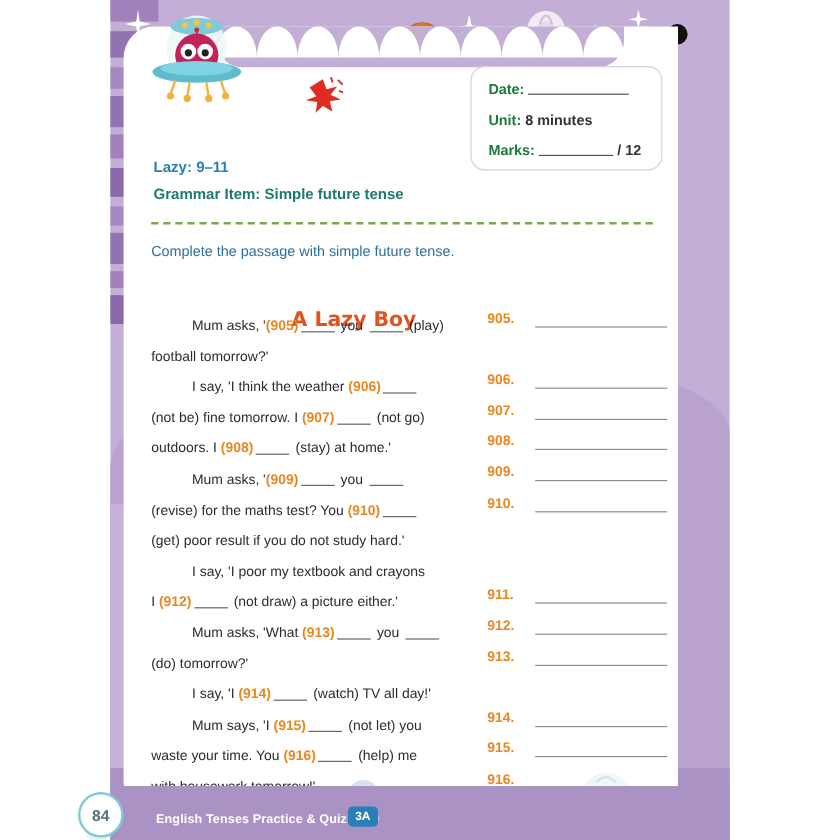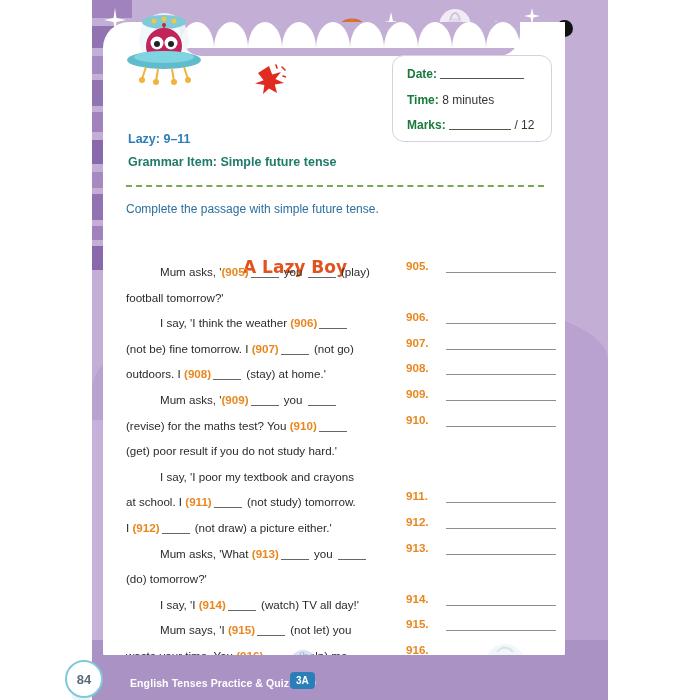--- a/index.html
+++ b/index.html
@@ -84,21 +84,21 @@
     border-top:2px dashed #7aa84f;
   }
 
   
   .info-box{
     position:absolute;left:392px;top:55px;width:158px;height:85px;
     background:#ffffff;border:1.6px solid #d7cfe2;border-radius:12px;
   }
   .info-row{position:absolute;left:14px;font-size:12px;white-space:nowrap;}
   .info-row .lbl{color:#1a7a3c;font-weight:bold;}
-  .info-row .val{color:#333;}
+  .info-row .val{color:#333;font-weight:bold;}
   .ir1{top:11px;}
   .ir2{top:37px;}
   .ir3{top:62px;}
   .ul{display:inline-block;border-bottom:1.6px solid #555;vertical-align:-1px;}
   .ul-date{width:84px;}
   .ul-marks{width:62px;}
 
   
   .instruction{
     position:absolute;left:126px;top:202px;
@@ -275,21 +275,21 @@
     <span>Simple future tense</span>
   </div>
   <div class="dashline"></div>
 
   <div class="info-box">
     <div class="info-row ir1">
       <span class="lbl">Date:</span>
       <span class="ul ul-date"></span>
     </div>
     <div class="info-row ir2">
-      <span class="lbl">Time:</span>
+      <span class="lbl">Unit:</span>
       <span class="val">8 minutes</span>
     </div>
     <div class="info-row ir3">
       <span class="lbl">Marks:</span>
       <span class="ul ul-marks"></span>
       <span class="val">/ 12</span>
     </div>
   </div>
 
   <div class="instruction">Complete the passage with simple future tense.</div>
@@ -298,21 +298,20 @@
   <div class="passage" id="passage">
       <p class="indent"><span>Mum asks, '</span><span class="num">(905)</span><span class="blank"></span><span> you </span><span class="blank"></span><span> (play)</span></p>
       <p><span>football tomorrow?'</span></p>
       <p class="indent"><span>I say, 'I think the weather </span><span class="num">(906)</span><span class="blank"></span></p>
       <p><span>(not be) fine tomorrow. I </span><span class="num">(907)</span><span class="blank"></span><span> (not go)</span></p>
       <p><span>outdoors. I </span><span class="num">(908)</span><span class="blank"></span><span> (stay) at home.'</span></p>
       <p class="indent"><span>Mum asks, '</span><span class="num">(909)</span><span class="blank"></span><span> you </span><span class="blank"></span></p>
       <p><span>(revise) for the maths test? You </span><span class="num">(910)</span><span class="blank"></span></p>
       <p><span>(get) poor result if you do not study hard.'</span></p>
       <p class="indent"><span>I say, 'I poor my textbook and crayons</span></p>
-      <p><span>at school. I </span><span class="num">(911)</span><span class="blank"></span><span> (not study) tomorrow.</span></p>
       <p><span>I </span><span class="num">(912)</span><span class="blank"></span><span> (not draw) a picture either.'</span></p>
       <p class="indent"><span>Mum asks, 'What </span><span class="num">(913)</span><span class="blank"></span><span> you </span><span class="blank"></span></p>
       <p><span>(do) tomorrow?'</span></p>
       <p class="indent"><span>I say, 'I </span><span class="num">(914)</span><span class="blank"></span><span> (watch) TV all day!'</span></p>
       <p class="indent"><span>Mum says, 'I </span><span class="num">(915)</span><span class="blank"></span><span> (not let) you</span></p>
       <p><span>waste your time. You </span><span class="num">(916)</span><span class="blank"></span><span> (help) me</span></p>
       <p><span>with housework tomorrow!'</span></p>
     </div>
 
   <div class="answers" id="answers">

